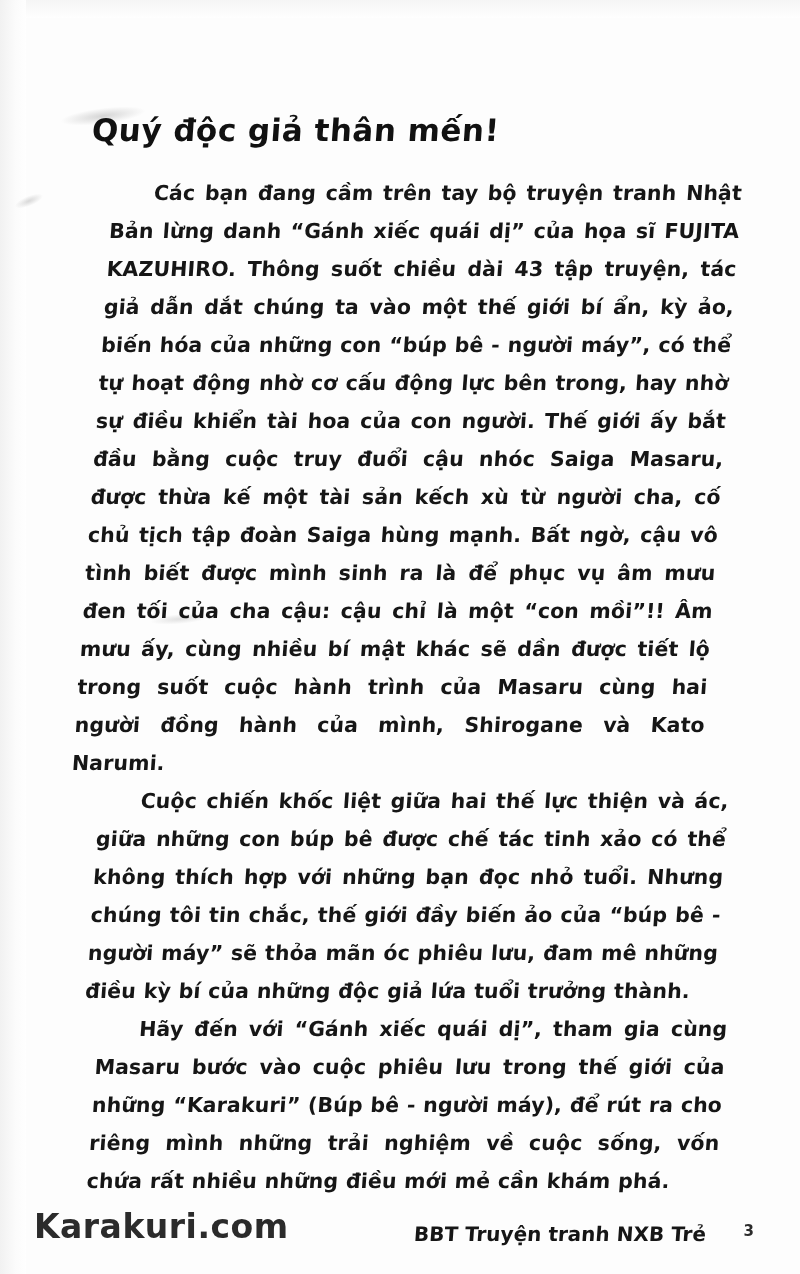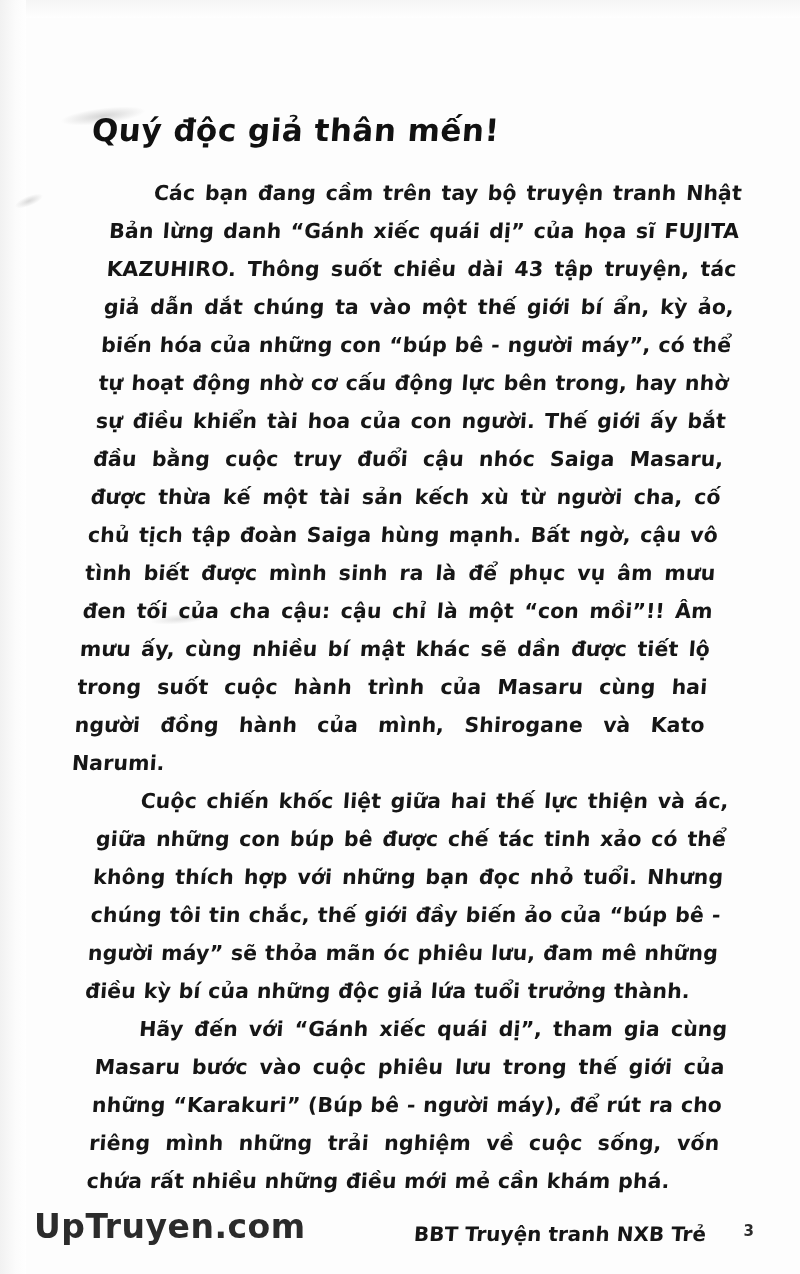--- a/index.html
+++ b/index.html
@@ -149,16 +149,16 @@
 
     <p class="letter-para">Cuộc chiến khốc liệt giữa hai thế lực thiện và ác, giữa những con búp bê được chế tác tinh xảo có thể không thích hợp với những bạn đọc nhỏ tuổi. Nhưng chúng tôi tin chắc, thế giới đầy biến ảo của “búp bê - người máy” sẽ thỏa mãn óc phiêu lưu, đam mê những điều kỳ bí của những độc giả lứa tuổi trưởng thành.</p>
 
     <p class="letter-para">Hãy đến với “Gánh xiếc quái dị”, tham gia cùng Masaru bước vào cuộc phiêu lưu trong thế giới của những “Karakuri” (Búp bê - người máy), để rút ra cho riêng mình những trải nghiệm về cuộc sống, vốn chứa rất nhiều những điều mới mẻ cần khám phá.</p>
 
     <div class="signature">BBT Truyện tranh NXB Trẻ</div>
   </div>
 
   <div class="bottom-rule"></div>
 
-  <div class="watermark">UpTruyen.com</div>
+  <div class="watermark">Karakuri.com</div>
 
   <div class="page-number">3</div>
 </div>
 
 </body></html>

